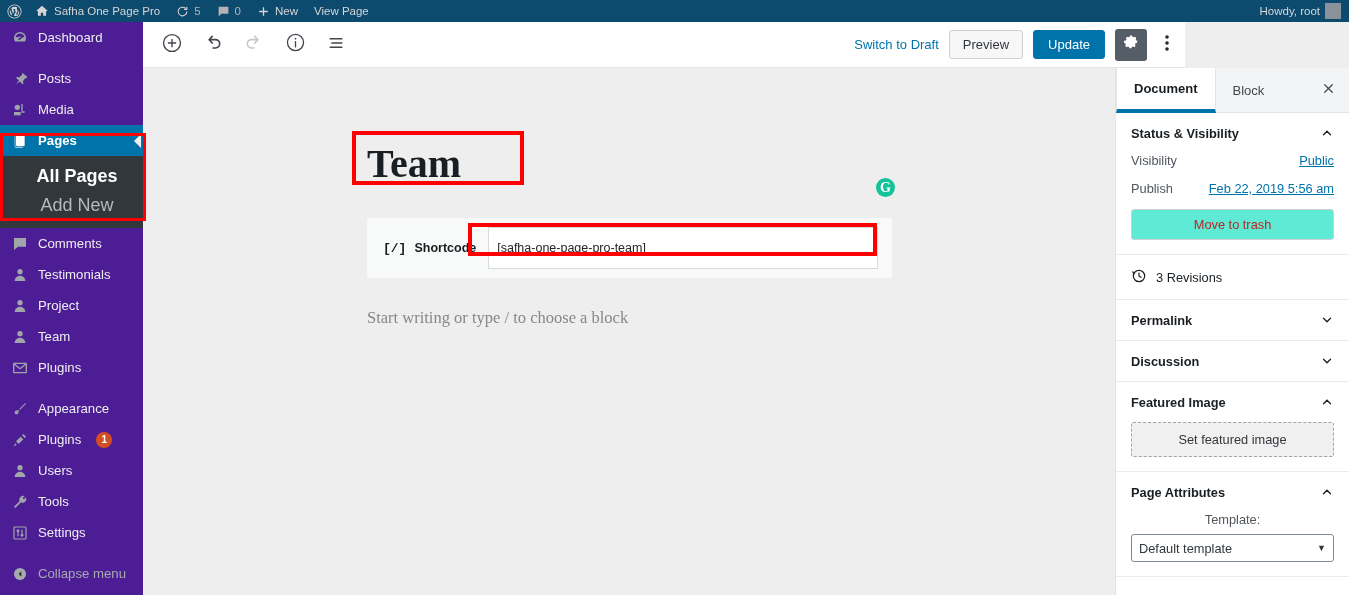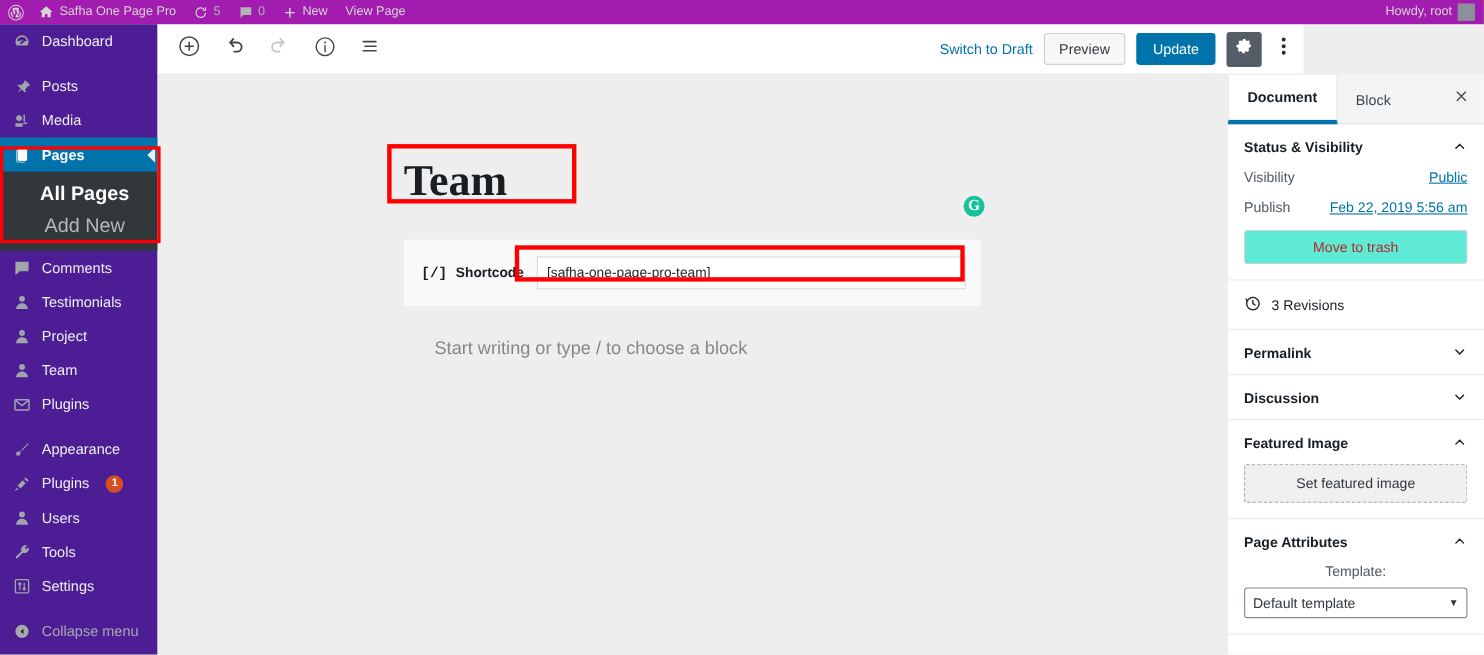--- a/index.html
+++ b/index.html
@@ -7,21 +7,21 @@
     width: 1349px; height: 595px;
     overflow: hidden;
     font-family: "Liberation Sans", sans-serif;
     background: #eeeeee;
   }
 
   
   #adminbar {
     position: absolute; top: 0; left: 0;
     width: 1349px; height: 22px;
-    background: #a21caf;
+    background: #0c4a6e;
     color: #c3c4c5;
     display: flex; align-items: center;
     font-size: 11.5px;
     z-index: 50;
   }
   .ab-item {
     display: flex; align-items: center; gap: 5px;
     height: 22px; padding: 0 8px;
     color: #d6d6d6; white-space: nowrap;
   }
@@ -163,36 +163,36 @@
   .sc-icon {
     font-family: "Liberation Mono", monospace;
     font-size: 13px; font-weight: 700; color: #191e23;
     margin-right: 8px;
   }
   .sc-label {
     font-size: 12.5px; font-weight: 700; color: #191e23;
     margin-right: 12px; white-space: nowrap;
   }
   .sc-input {
-    flex: 1 1 auto; height: 30px;
+    flex: 1 1 auto; height: 42px;
     background: #fff; border: 1px solid #d7dade;
     font-family: "Liberation Sans", sans-serif;
     font-size: 12.5px; color: #23282d;
     padding: 0 8px; margin-right: 14px;
   }
   #shortcode-annotation {
     position: absolute; left: 325px; top: 155px;
     width: 409px; height: 33px;
     border: 4px solid #ff0000;
     pointer-events: none;
   }
   #appender {
     position: absolute; left: 224px; top: 240px;
-    font-family: Liberation Sans, sans-serif;
-    font-size: 16.5px; color: #86878a; margin-left: 28px;
+    font-family: Liberation Serif, serif;
+    font-size: 16.5px; color: #86878a;
   }
 
   
   #settings-sidebar {
     position: absolute; top: 68px; left: 1115px;
     width: 234px; height: 527px;
     background: #fff;
     border-left: 1px solid #e2e4e7;
     overflow: hidden;
     z-index: 30;

